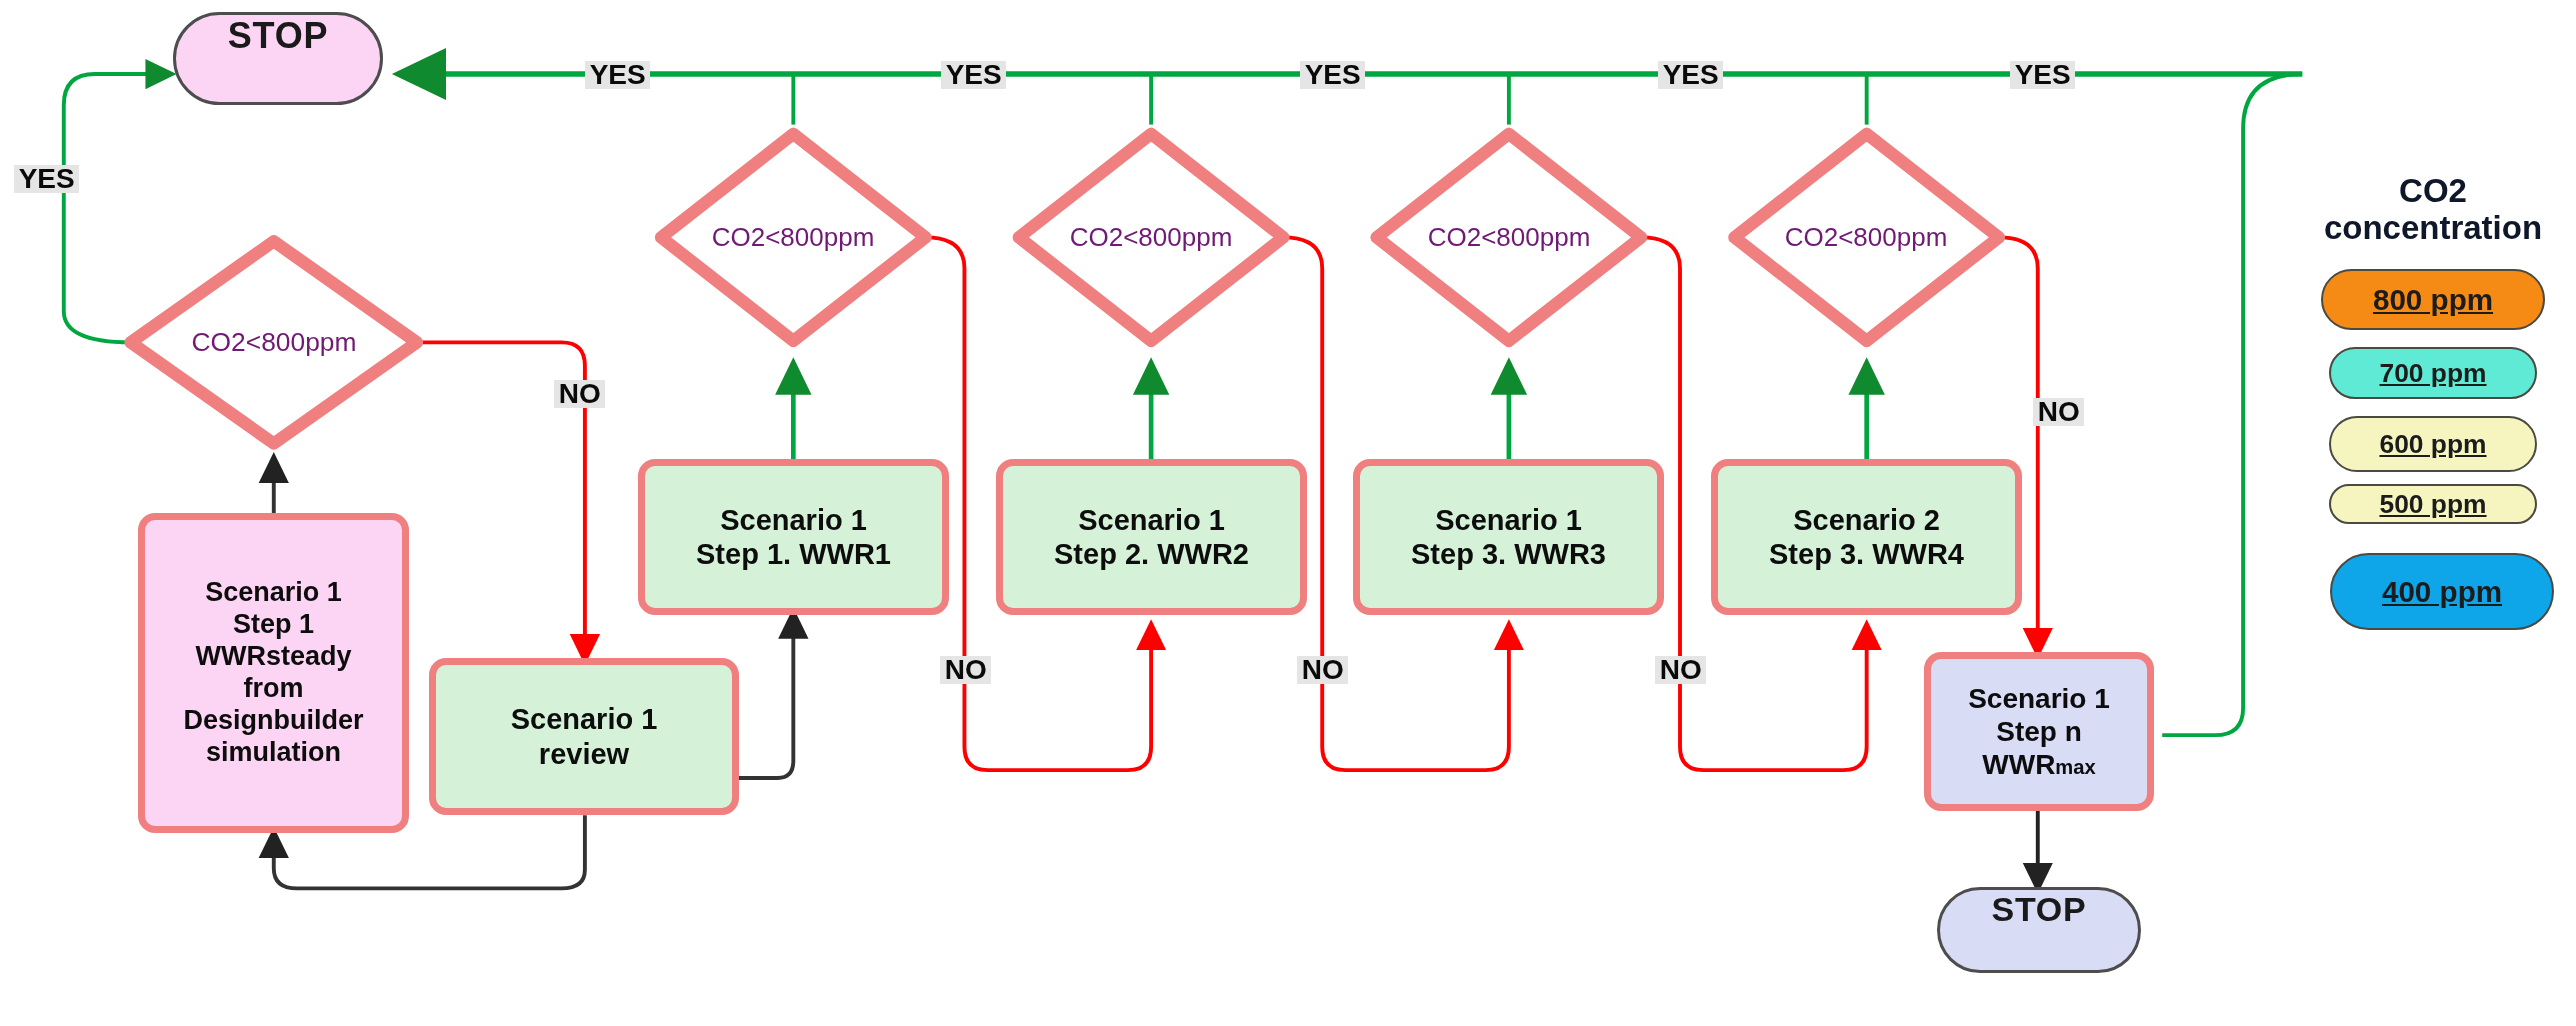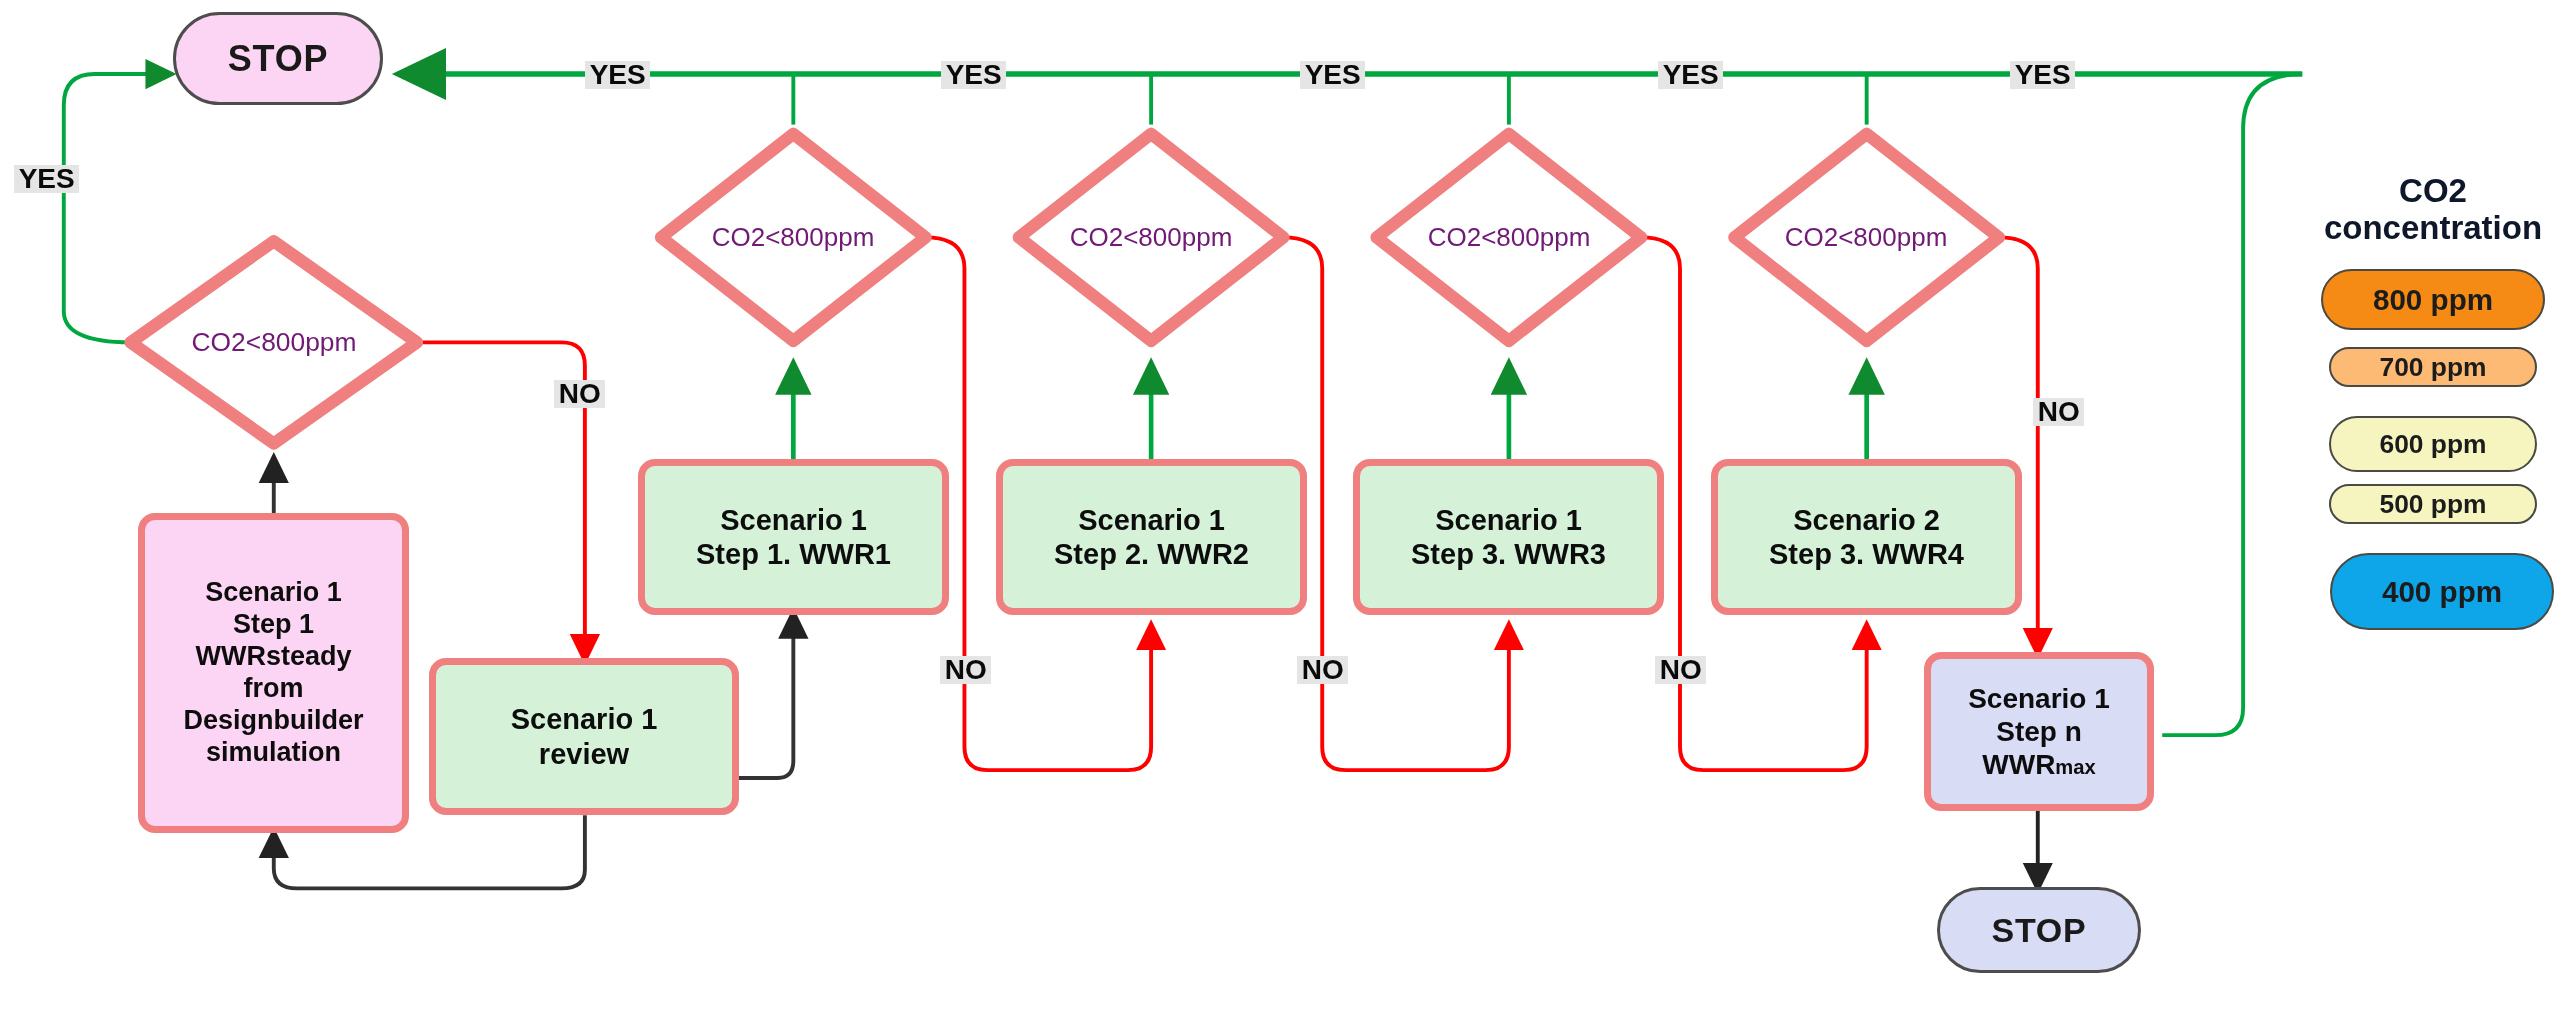--- a/index.html
+++ b/index.html
@@ -1,21 +1,21 @@
 <!DOCTYPE html>
 <html style="font-size:12.4px"><head>
 <meta charset="utf-8">
 <style>
   html,body{margin:0;padding:0;background:#ffffff;}
   body{font-family:"Liberation Sans", sans-serif;}
   #stage{position:relative;width:2576px;height:1027px;background:#fff;overflow:hidden;}
   #edges{position:absolute;left:0;top:0;width:2576px;height:1027px;pointer-events:none;}
 
   
-  .node{position:absolute;box-sizing:border-box;display:flex;align-items:center;justify-content:center;text-align:center;}
+  .node{position:absolute;box-sizing:border-box;display:flex;justify-content:center;text-align:center;}
 
   .proc{border:7px solid #f08080;border-radius:17px;font-weight:bold;color:#0d0d0d;line-height:1.18;}
   .proc.green{background:#d5f2d9;}
   .proc.pink{background:#fbd5f3;}
   .proc.blue{background:#d9dcf5;}
 
   .stop{border:3.1px solid #4d4d4d;border-radius:777px;font-weight:bold;letter-spacing:0.8px;color:#1a1a1a;}
   .stop.pink{background:#fbd5f3;}
   .stop.blue{background:#d9dcf5;}
 
@@ -24,21 +24,21 @@
   .dec .dtext{position:absolute;left:0;top:0;width:100%;height:100%;display:flex;align-items:center;justify-content:center;
                color:#701a75;font-weight:400;}
 
   
   .elabel{position:absolute;font-weight:bold;color:#0a0a0a;background:#e5e5e5;padding:0 4.7px;line-height:1;}
 
   
   .legend{position:absolute;}
   .legend-title{position:absolute;width:100%;text-align:center;font-weight:bold;color:#0f172a;line-height:1.12;}
   .pill{position:absolute;box-sizing:border-box;border:2.3px solid #4a4a42;border-radius:777px;
-        display:flex;align-items:center;justify-content:center;font-weight:bold;color:#1c1c1c;}
+        display:flex;align-items:center;justify-content:center;font-weight:bold;color:#1c1c1c;text-decoration:underline;}
   .sub{font-size:0.72em;vertical-align:baseline;}
 </style>
 </head>
 <body>
 
 <div id="stage">
 
   <svg id="edges" viewBox="0 0 3312 1320">
     <defs>
       <marker id="ag" markerWidth="9" markerHeight="9" refX="6.2" refY="4.5" orient="auto">
@@ -200,21 +200,21 @@
   <div class="legend" style="left:2301px;top:173px;width:264px;height:576px;">
 
     <div class="legend-title" style="top:0;font-size:33px;">
       <div>CO2</div>
       <div>concentration</div>
     </div>
 
     <div class="pill" style="left:20px;top:96px;width:224px;height:61px;background:#f58b15;font-size:29.6px;">
       <span>800 ppm</span>
     </div>
-    <div class="pill" style="left:28px;top:174px;width:208px;height:40px;background:#fdba74;font-size:26.4px;">
+    <div class="pill" style="left:28px;top:174px;width:208px;height:52px;background:#5eead4;font-size:26.4px;">
       <span>700 ppm</span>
     </div>
     <div class="pill" style="left:28px;top:243px;width:208px;height:56px;background:#f6f5c0;font-size:26.4px;">
       <span>600 ppm</span>
     </div>
     <div class="pill" style="left:28px;top:311px;width:208px;height:40px;background:#f6f5c0;font-size:26.4px;">
       <span>500 ppm</span>
     </div>
     <div class="pill" style="left:29px;top:380px;width:224px;height:77px;background:#0ea5e9;font-size:29.6px;">
       <span>400 ppm</span>

